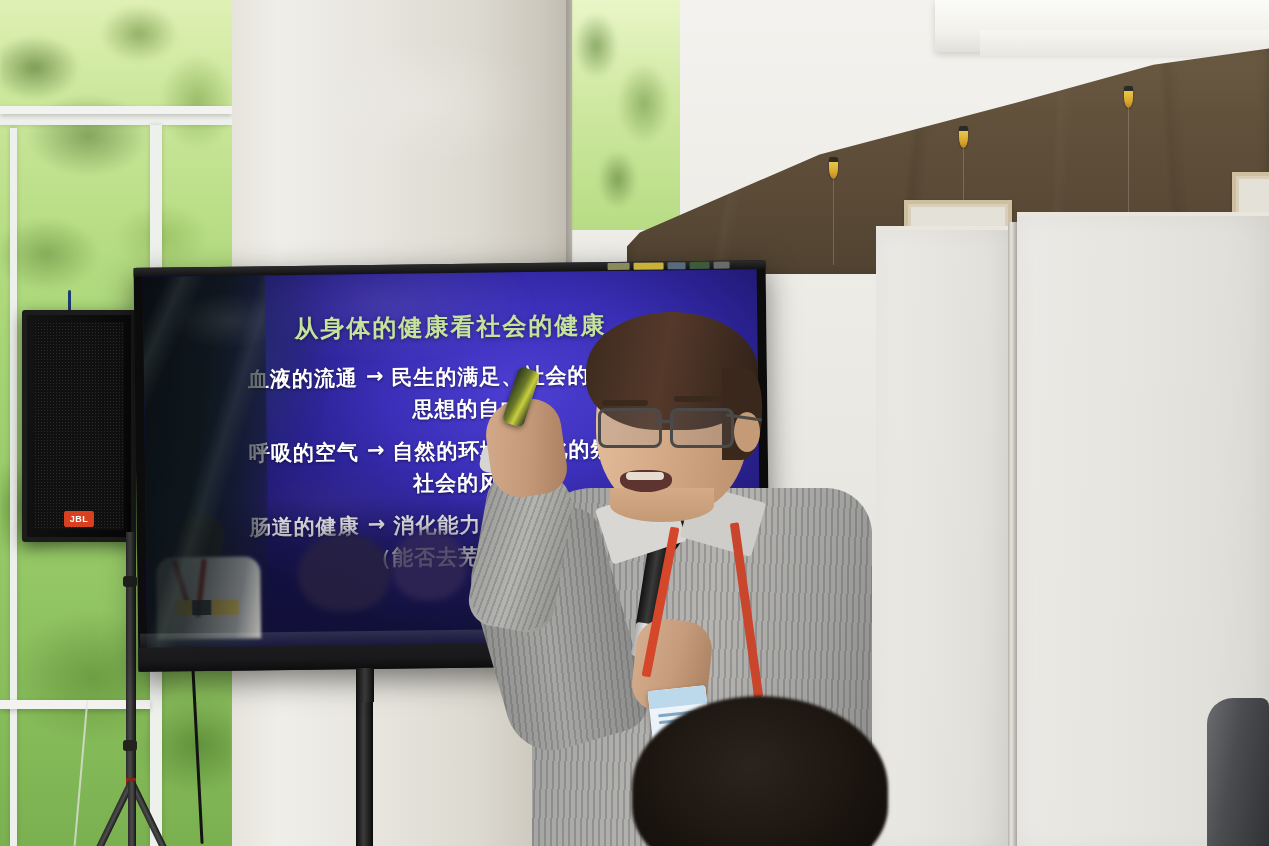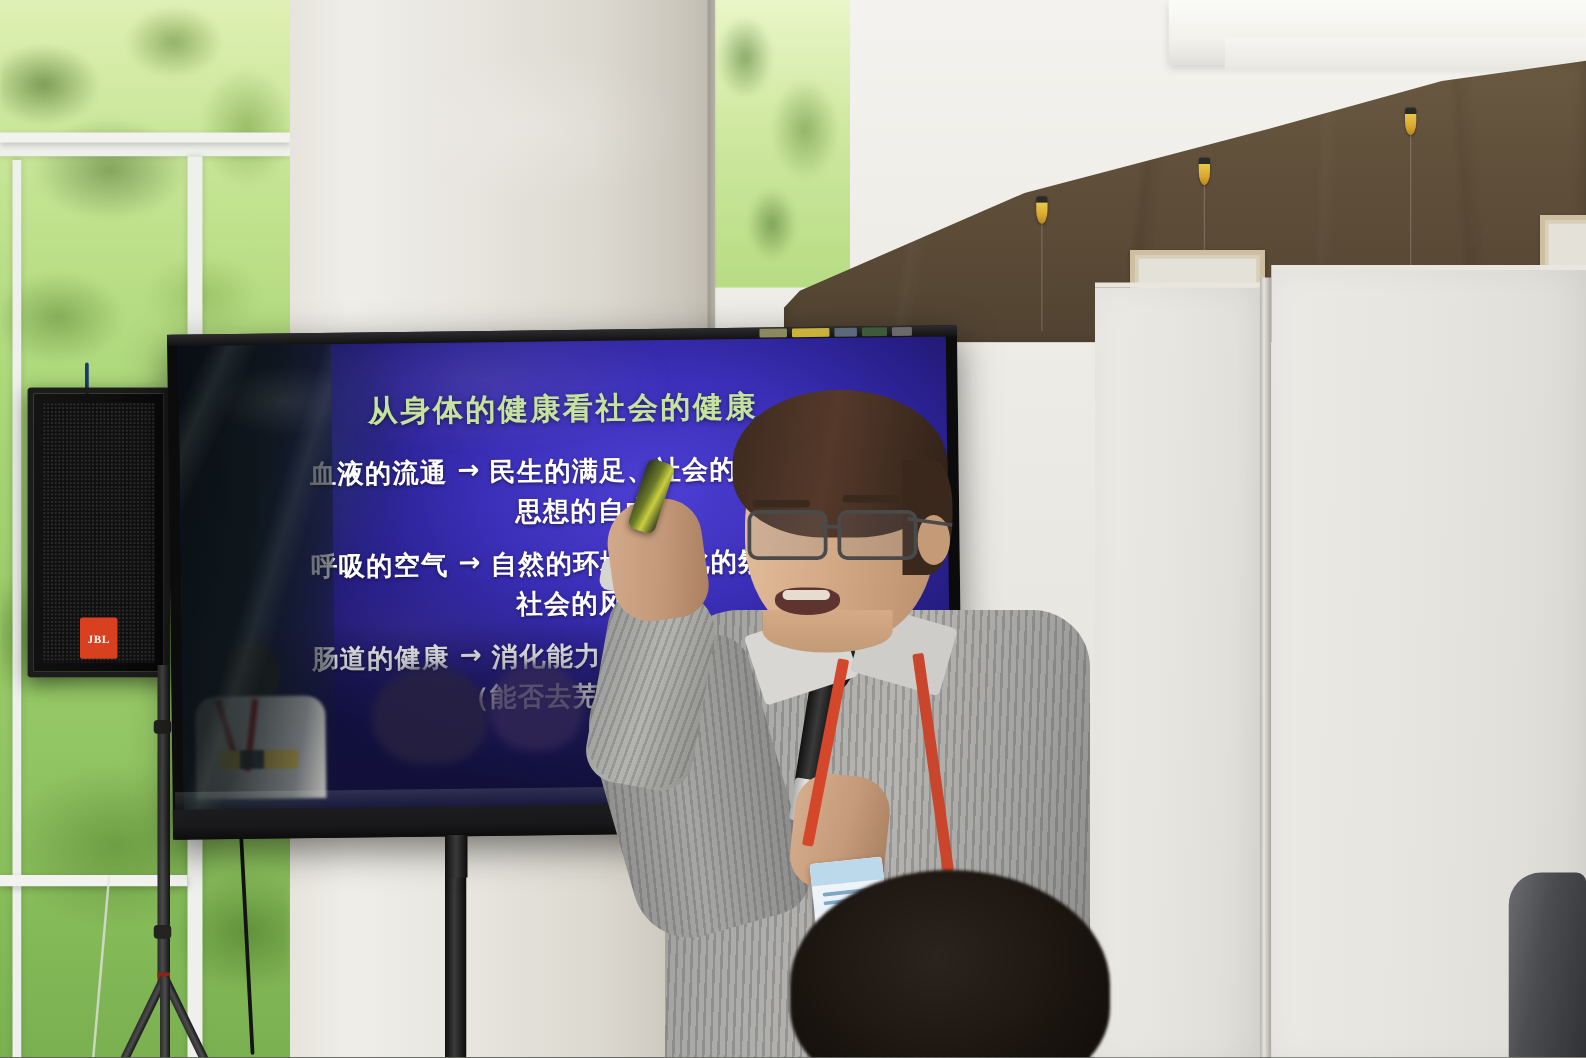--- a/index.html
+++ b/index.html
@@ -132,24 +132,24 @@
     box-shadow:0 5px 16px rgba(0,0,0,.5);
   }
   .spk-grille{
     position:absolute;left:7px;top:7px;right:7px;bottom:7px;
     background-color:#101010;
     background-image:radial-gradient(rgba(70,70,70,.55) 0.6px, transparent 0.8px);
     background-size:3px 3px;
   }
   .jbl-badge{
     position:absolute;left:50%;bottom:10px;transform:translateX(-50%);
-    width:30px;height:33px;background:#d9401f;border-radius:2px;
+    width:30px;height:16px;background:#d9401f;border-radius:2px;
     color:#fff;font-size:9px;font-weight:bold;letter-spacing:.5px;
     display:flex;align-items:center;justify-content:center;
-    font-family:Liberation Serif, serif;
+    font-family:Liberation Sans, sans-serif;
   }
   .spk-cable{position:absolute;left:68px;top:290px;width:3px;height:26px;background:#1b3c70;border-radius:2px;}
   .tri-pole{position:absolute;left:126px;top:532px;width:10px;height:250px;
     background:linear-gradient(90deg,#2a2a2a,#4a4a4a 40%,#151515);}
   .tri-leg{position:absolute;background:linear-gradient(90deg,#2b2b2b,#4d4d4d,#161616);
     transform-origin:top center;}
   .tri-knob{position:absolute;width:14px;height:11px;background:#23231f;border-radius:3px;}
   .tri-red{position:absolute;left:126px;top:778px;width:10px;height:9px;background:#8d2418;}
   .spk-wire{position:absolute;left:80px;top:700px;width:2px;height:146px;background:rgba(228,228,228,.75);transform:rotate(5deg);}
 

